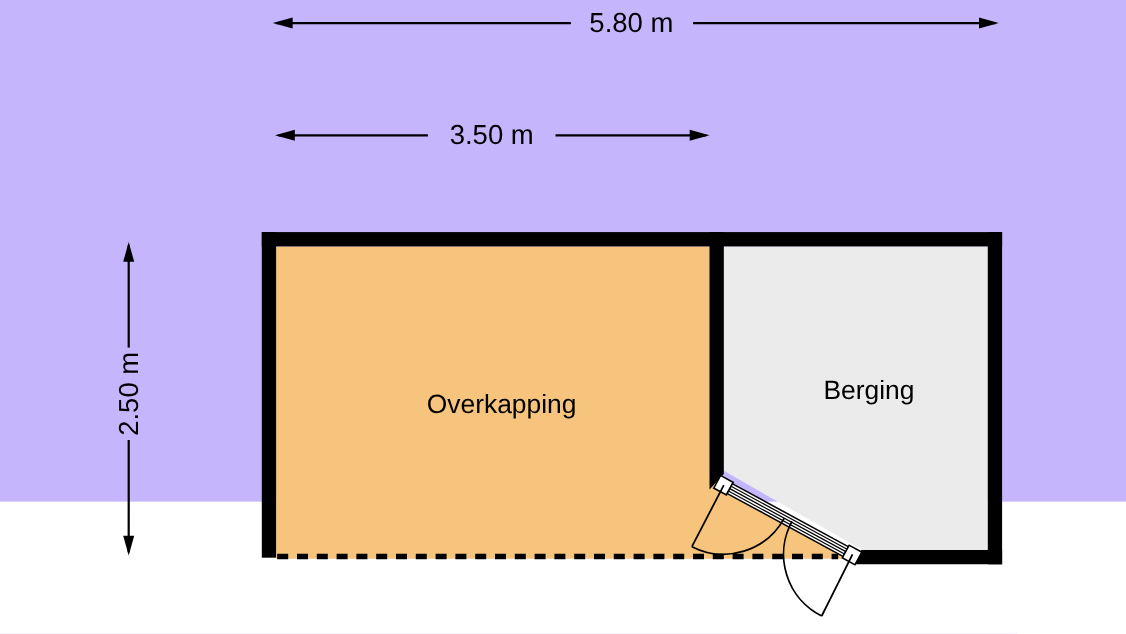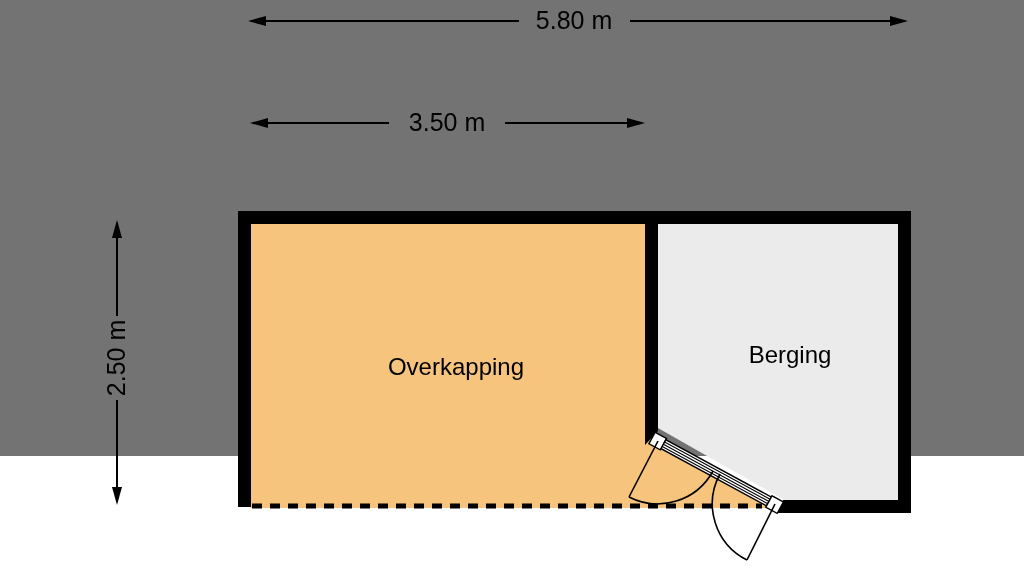--- a/index.html
+++ b/index.html
@@ -8,21 +8,21 @@
     width: 1024px;
     height: 576px;
     background: #ffffff;
     overflow: hidden;
     font-family: "Liberation Sans", sans-serif;
   }
   .stage {
     position: relative;
     width: 1024px;
     height: 456px;
-    background: #737373;
+    background: #c4b5fd;
   }
   svg { display: block; }
   .dim-label {
     font-size: 25px;
     font-family: "Liberation Sans", sans-serif;
   }
   .room-label {
     font-size: 24px;
     font-family: "Liberation Sans", sans-serif;
   }

